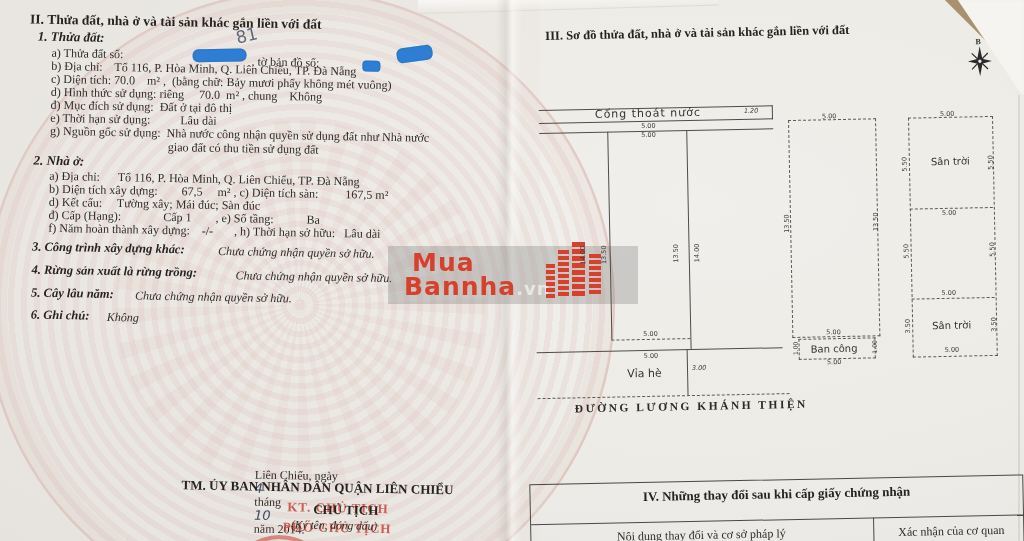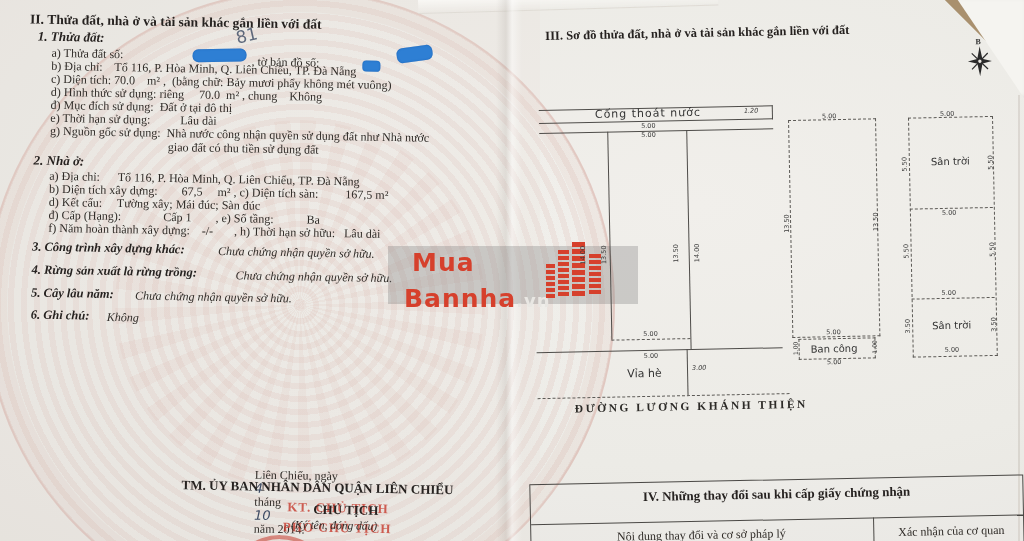--- a/index.html
+++ b/index.html
@@ -110,21 +110,21 @@
     <div class="ln b" style="left:190px;top:476px;font-size:13px;">TM. ỦY BAN NHÂN DÂN QUẬN LIÊN CHIỂU</div>
     <div class="ln b red" style="left:296px;top:496px;font-size:13px;letter-spacing:1px;">KT. CHỦ TỊCH</div>
     <div class="ln b" style="left:322px;top:498px;font-size:13px;">CHỦ TỊCH</div>
     <div class="ln b red" style="left:292px;top:516px;font-size:13px;letter-spacing:1px;">PHÓ CHỦ TỊCH</div>
     <div class="ln i" style="left:300px;top:514px;font-size:11.5px;">(Ký tên, đóng dấu)</div>
     <div class="stamp-arc"></div>
   </div>
 
   <div class="wm-band">
     <div class="wm-text" style="left:24px;top:4px;">Mua</div>
-    <div class="wm-text" style="left:16px;top:28px;margin-top:12px;"><span>Bannha</span><span class="wm-vn" style="font-size:18px;">.vn</span></div>
+    <div class="wm-text" style="left:16px;top:28px;"><span>Bannha</span><span class="wm-vn" style="font-size:18px;">.vn</span></div>
     <svg style="position:absolute;left:156px;top:-4px;" width="66" height="64" viewBox="0 0 66 64">
       <g fill="#d6402c">
         <rect x="2" y="22" width="9" height="4"></rect>
           <rect x="2" y="28" width="9" height="4"></rect>
           <rect x="2" y="34" width="9" height="4"></rect>
           <rect x="2" y="40" width="9" height="4"></rect>
           <rect x="2" y="46" width="9" height="4"></rect>
           <rect x="2" y="52" width="9" height="4"></rect>
         <rect x="14" y="8" width="11" height="4"></rect>
           <rect x="14" y="14" width="11" height="4"></rect>

